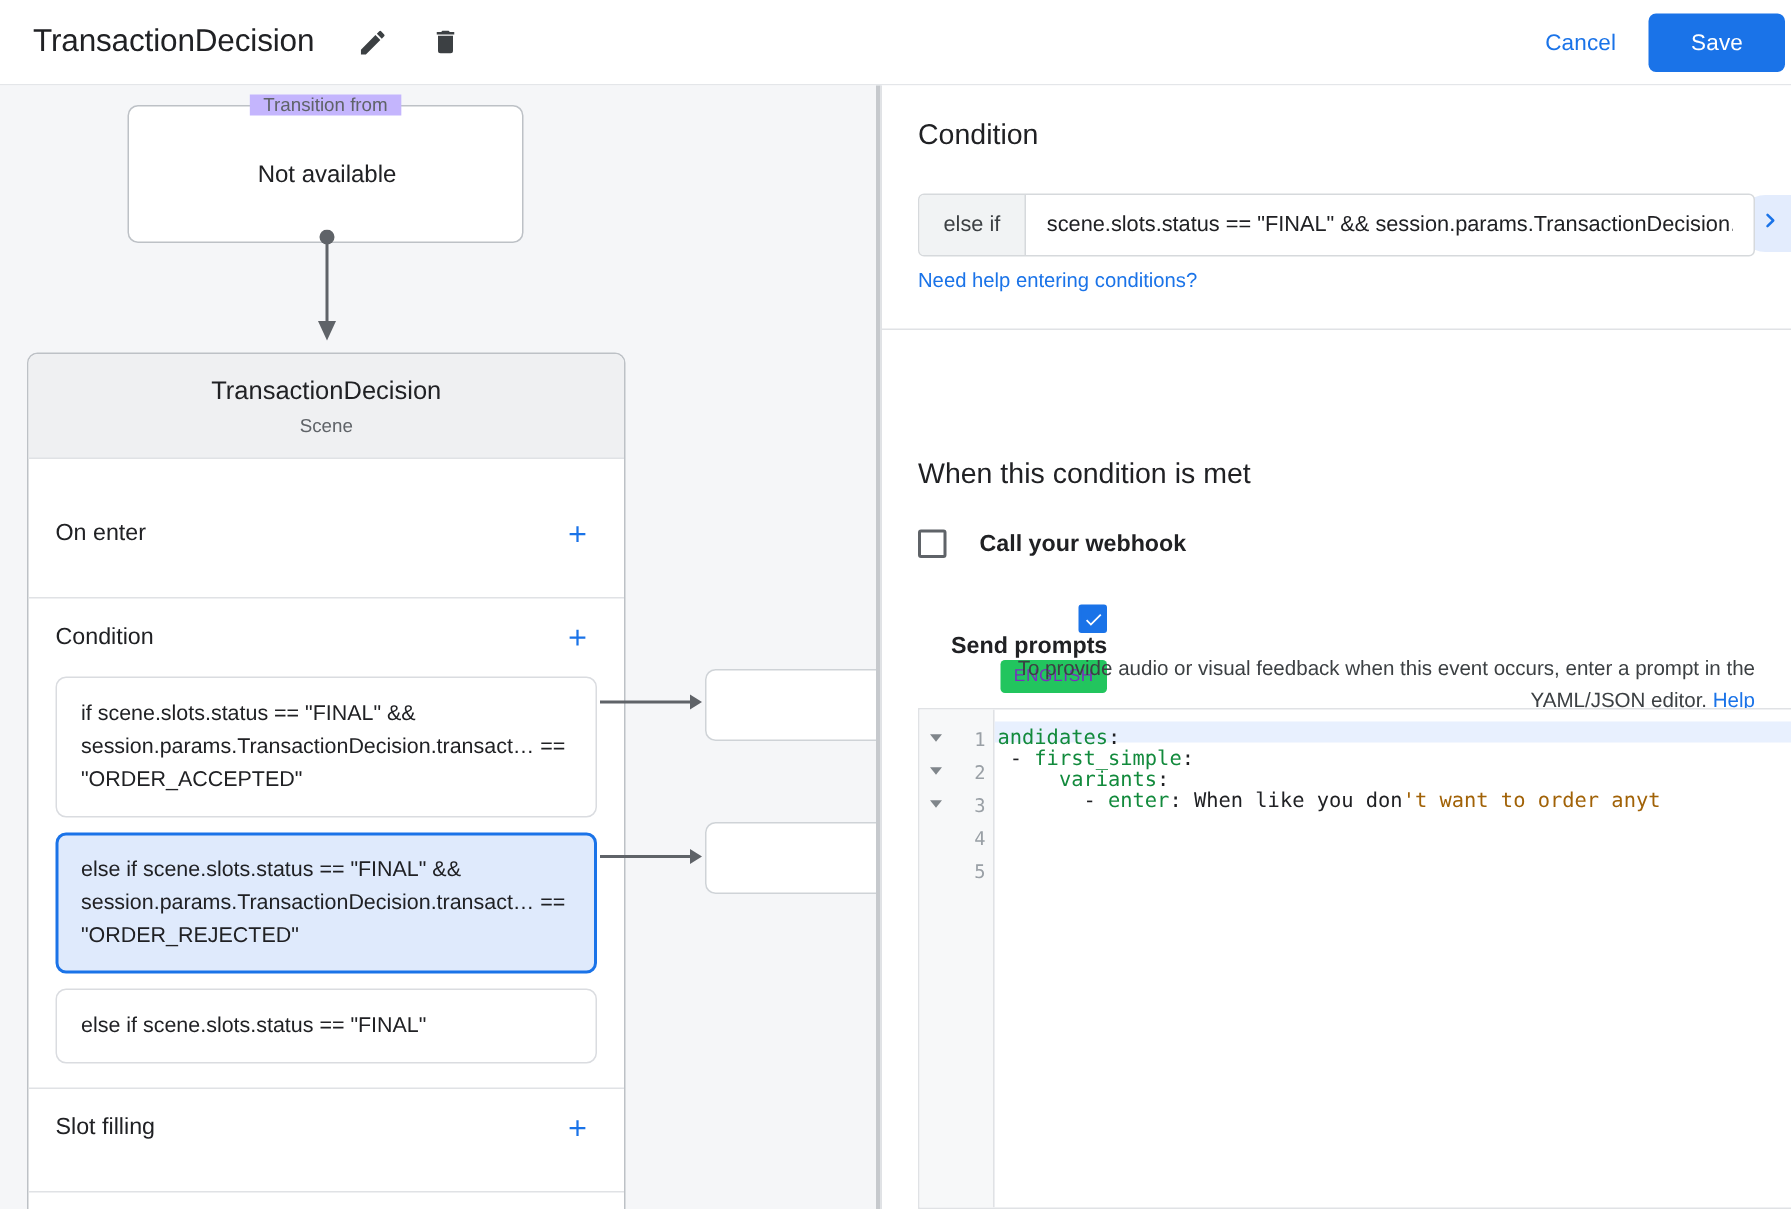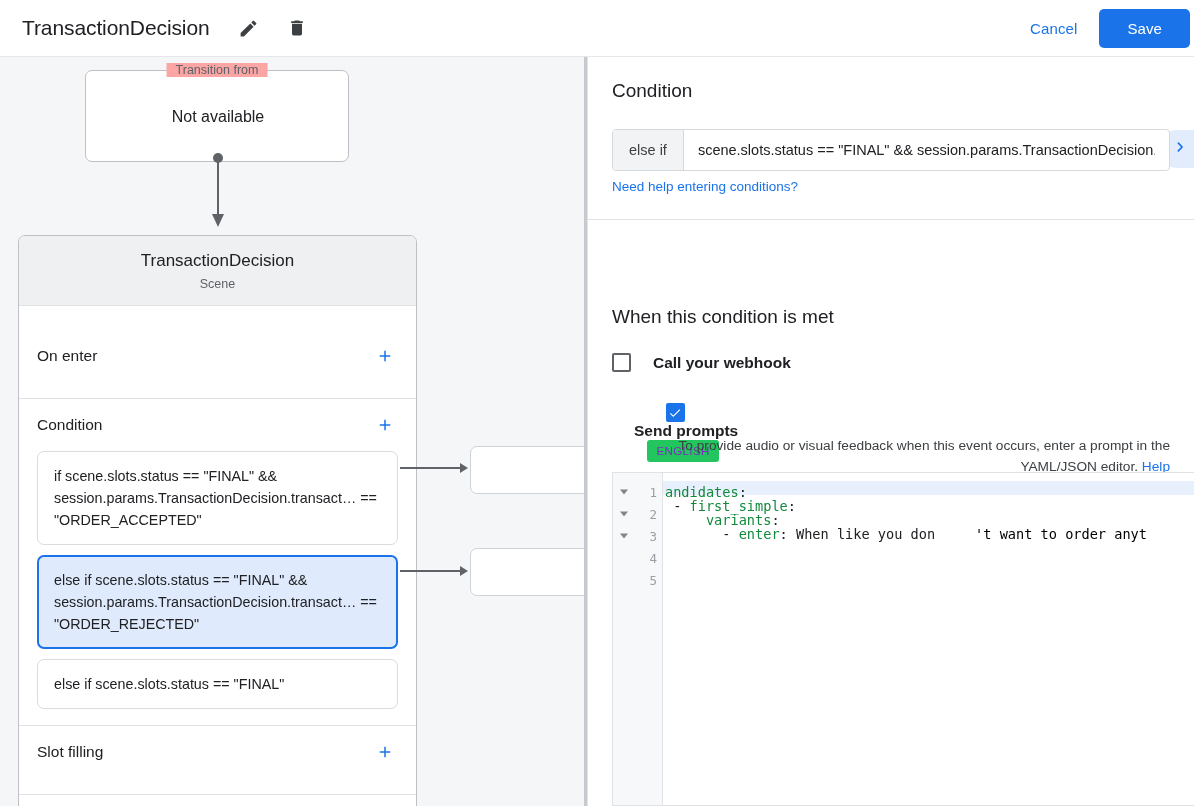--- a/index.html
+++ b/index.html
@@ -53,21 +53,21 @@
     position: absolute; left: 587px; top: 57px; width: 1px; height: 749px;
     background: #e0e2e5;
   }
 
   .fieldset-card {
     position: absolute; background: #ffffff;
     border: 1px solid #bdc1c6; border-radius: 7px;
   }
   .fieldset-legend {
     position: absolute; top: -8px; left: 50%; transform: translateX(-50%);
-    background: #fca5a5; padding: 0 9px; font-size: 12.5px; color: #5f6368;
+    background: #c4b5fd; padding: 0 9px; font-size: 12.5px; color: #5f6368;
     white-space: nowrap;
   }
 
   
   #transition-from { left: 85px; top: 13px; width: 264px; height: 92px; }
   #transition-from-label {
     position: absolute; left: 0; top: 0; width: 264px; height: 92px;
     display: flex; align-items: center; justify-content: center;
     font-size: 16px; color: #202124;
   }
@@ -165,21 +165,21 @@
     font-family: "Liberation Sans", sans-serif;
   }
   #need-help-link {
     position: absolute; left: 24px; top: 122px; font-size: 13.5px;
     color: #1a73e8; text-decoration: none; cursor: pointer;
   }
 
   #met-block { position: absolute; left: 0; top: 164px; width: 606px; }
   #met-heading { position: absolute; left: 24px; top: 85px; font-size: 19px; color: #202124; }
 
-  .check-row { position: absolute; display: flex; align-items: center; }
+  .check-row { position: absolute; display: flex; align-items: flex-end; }
   #webhook-row { left: 24px; top: 132px; }
   #prompts-row { left: 24px; top: 182px; flex-direction: column; }
   .checkbox {
     width: 19px; height: 19px; border: 2px solid #5f6368; border-radius: 2px;
     background: #ffffff; cursor: pointer; flex: 0 0 auto;
   }
   .checkbox.checked {
     background: #1a73e8; border-color: #1a73e8;
     display: flex; align-items: center; justify-content: center;
   }
@@ -229,21 +229,21 @@
   #code-area {
     flex: 1; padding-top: 8px; overflow: hidden; position: relative;
   }
   .code-row {
     height: 14px; line-height: 22px; white-space: pre;
     font-family: "DejaVu Sans Mono", monospace; font-size: 13.6px;
     color: #202124; padding-left: 2px;
   }
   .code-row.highlight { background: #e8f0fe; width: 100%; }
   .tok-key { color: #128a3c; }
-  .tok-str { color: #000000; margin-left: 40px; }
+  .tok-str { color: #a16207; }
   .tok-plain { color: #202124; }
 </style>
 </head>
 <body>
 
 <div id="topbar">
   <div id="topbar-left">
     <span id="page-title">TransactionDecision</span>
     <div class="icon-btn">
       <span>

